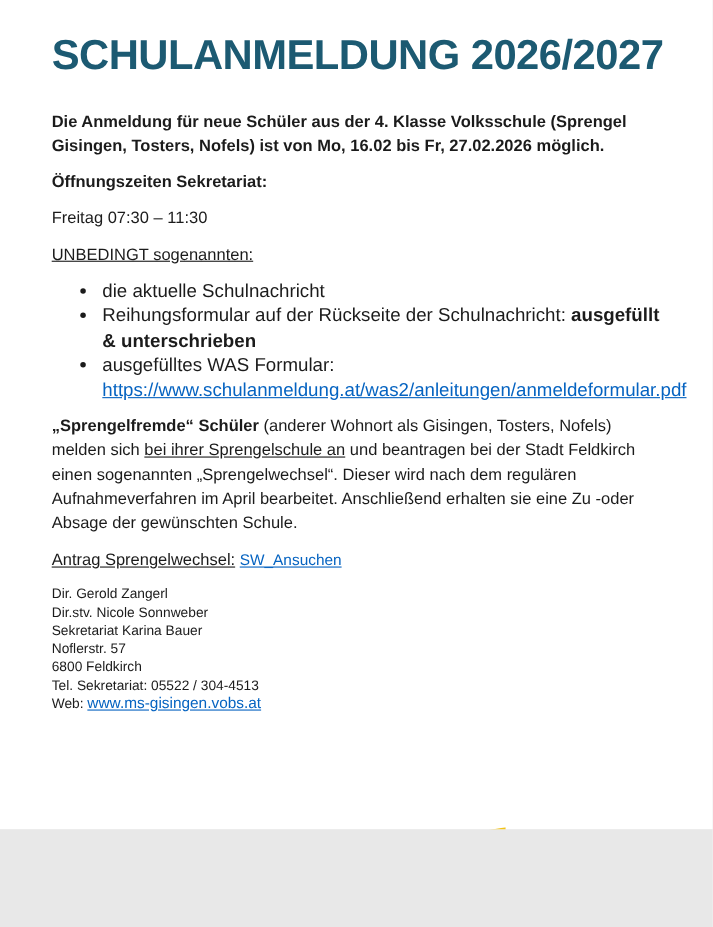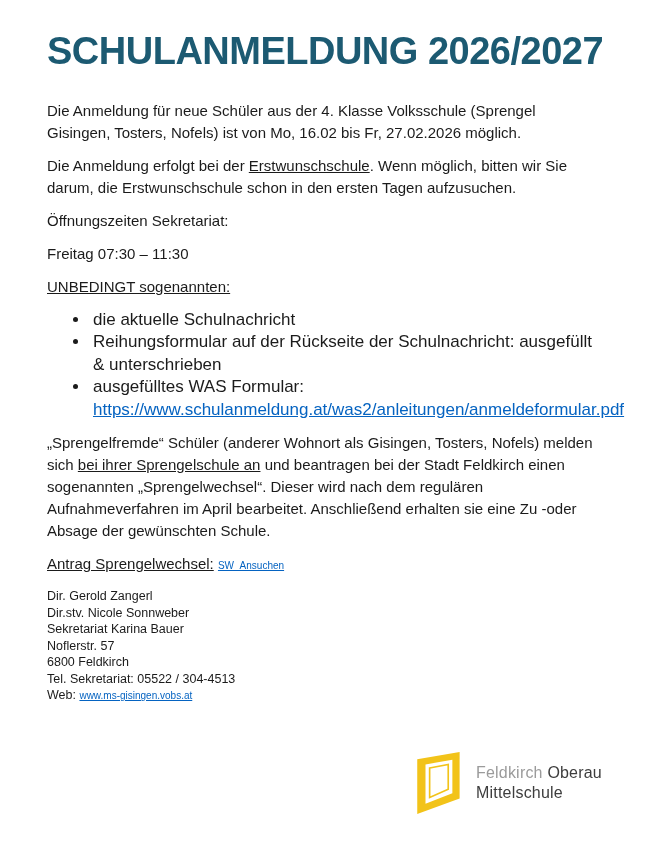--- a/index.html
+++ b/index.html
@@ -1,18 +1,18 @@
 <!DOCTYPE html>
 <html style="--color-title: #1C5A72; --color-link: #0563C1; --color-text: #1B1B1B; --color-logo_yellow: #F2C319; --color-logo_dark: #3D3D3D; --color-logo_light: #9B9B9B;"><head>
 <meta charset="utf-8">
 <style>
   html, body { margin:0; padding:0; background:#e8e8e8; }
   .page {
     position:relative;
-    width:648px; height:843px;
+    width:648px; height:754px;
     margin:0 auto;
     background:#ffffff;
     font-family:"Liberation Sans", sans-serif;
     color:var(--color-text, #1b1b1b);
     box-sizing:border-box;
     padding:30px 48px 0 47px;
     overflow:hidden;
   }
   h1.title {
     font-size:38px;
@@ -25,28 +25,28 @@
   }
   #doc-body p {
     font-size:15px;
     line-height:22px;
     margin:0 0 11px 0;
   }
   #doc-body p.contact {
     font-size:12.5px;
     line-height:16.5px;
   }
-  .b { font-weight:normal; }
+  .b { font-weight:bold; }
   .u { text-decoration:underline; }
   a.link {
     color:var(--color-link, #0563C1);
     text-decoration:underline;
     cursor:pointer;
   }
-  .small { font-size:10px; }
+  .small { font-size:14px; }
   ul.checklist {
     margin:0 0 11px 0;
     padding:0 0 0 43px;
     font-size:17px;
     line-height:22.5px;
   }
   ul.checklist li { margin:0; padding-left:3px; }
   .logo {
     position:absolute;
     left:417px; top:752px;
@@ -69,21 +69,20 @@
 </style>
 </head>
 <body>
 
 <div class="page">
 
   <h1 class="title">SCHULANMELDUNG 2026/2027</h1>
 
   <div id="doc-body">
       <p class="b"><span>Die Anmeldung für neue Schüler aus der 4. Klasse Volksschule (Sprengel Gisingen, Tosters, Nofels) ist von Mo, 16.02 bis Fr, 27.02.2026 möglich.</span></p>
-      <p><span>Die Anmeldung erfolgt bei der </span><span class="u">Erstwunschschule</span><span>. Wenn möglich, bitten wir Sie darum, die Erstwunschschule schon in den ersten Tagen aufzusuchen.</span></p>
       <p class="b"><span>Öffnungszeiten Sekretariat:</span></p>
       <p><span>Freitag 07:30 – 11:30</span></p>
       <p><span class="u">UNBEDINGT sogenannten:</span></p>
       <ul class="checklist">
         <li><span>die aktuelle Schulnachricht</span></li>
         <li><span>Reihungsformular auf der Rückseite der Schulnachricht: </span><span class="b">ausgefüllt &amp; unterschrieben</span></li>
         <li><span>ausgefülltes WAS Formular:</span><br><a class="link" href="#">https://www.schulanmeldung.at/was2/anleitungen/anmeldeformular.pdf</a></li>
       </ul>
       <p><span class="b">„Sprengelfremde“ Schüler</span><span> (anderer Wohnort als Gisingen, Tosters, Nofels) melden sich </span><span class="u">bei ihrer Sprengelschule an</span><span> und beantragen bei der Stadt Feldkirch einen sogenannten „Sprengelwechsel“. Dieser wird nach dem regulären Aufnahmeverfahren im April bearbeitet. Anschließend erhalten sie eine Zu -oder Absage der gewünschten Schule.</span></p>
       <p><span class="u">Antrag Sprengelwechsel:</span><span> </span><a class="small link" href="#">SW_Ansuchen</a></p>

